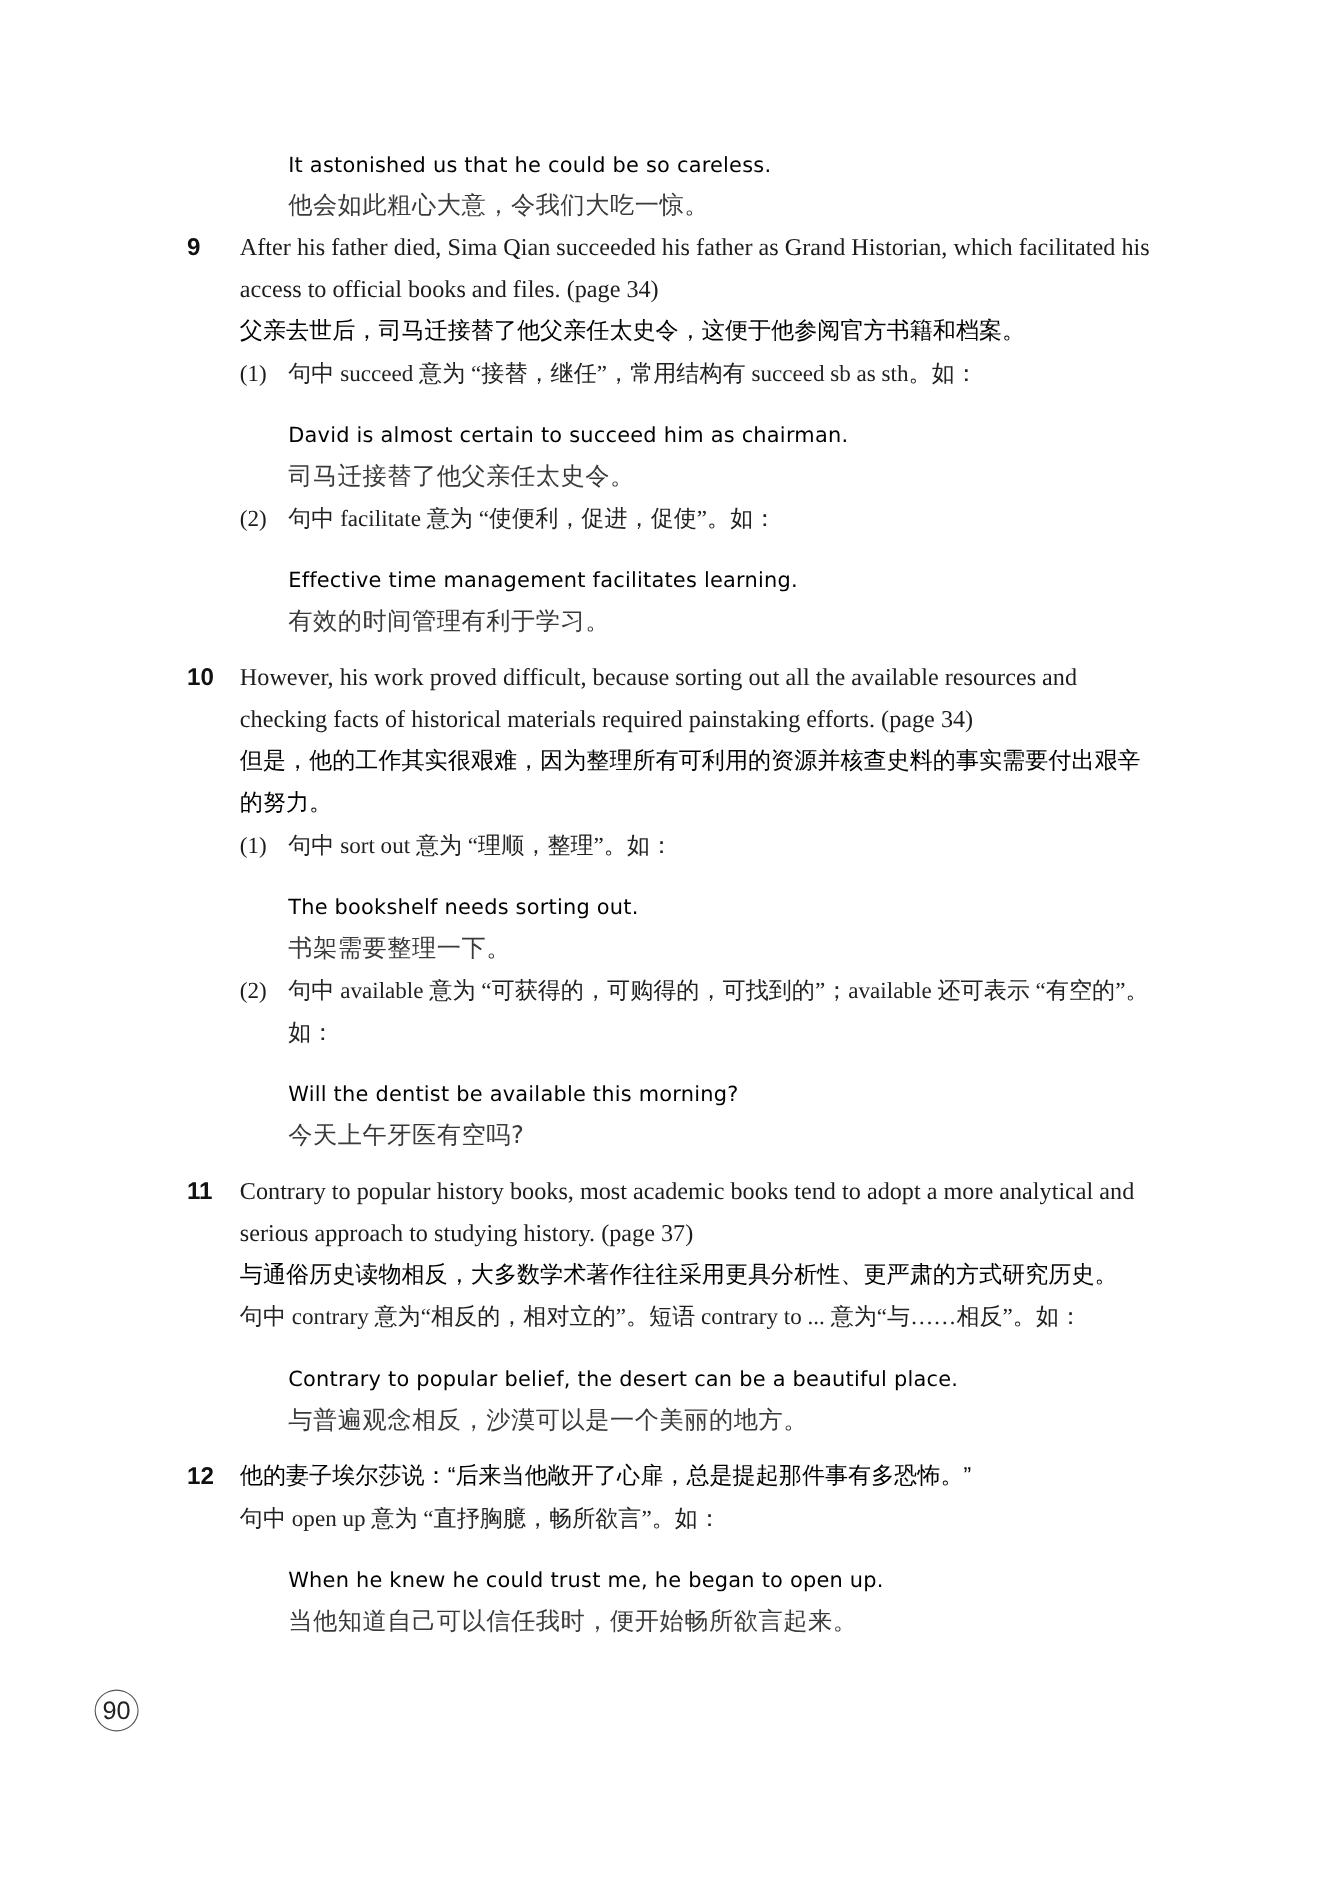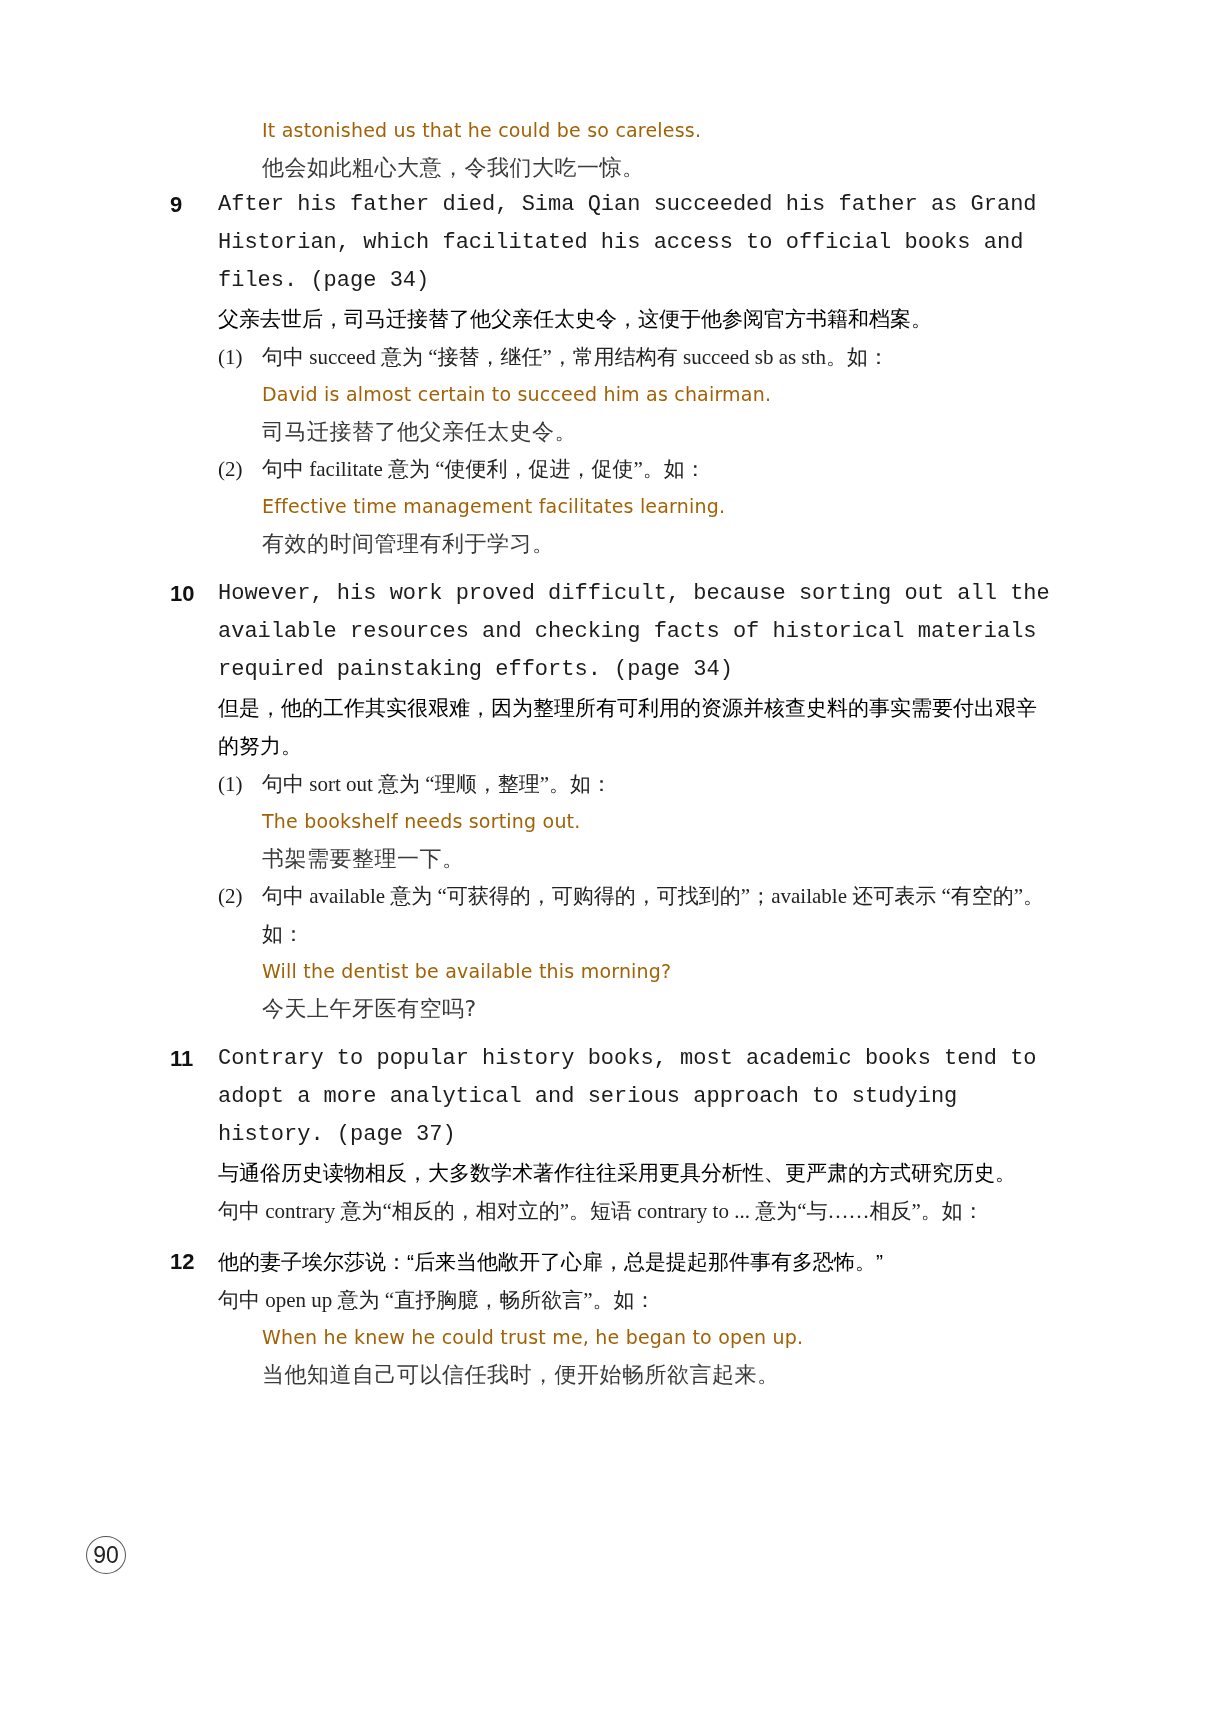--- a/index.html
+++ b/index.html
@@ -20,21 +20,21 @@
     position: absolute;
     left: 170px;
     top: 112px;
     width: 884px;
   }
 
   p { margin: 0; }
 
   
   .en {
-    font-family: Liberation Mono, monospace;
+    font-family: Liberation Serif, serif;
     font-size: 22px;
     line-height: 38px;
     color: #1c1c1c;
   }
 
   
   .zh {
     font-family: "Liberation Sans", "DejaVu Sans", sans-serif;
     font-size: 21px;
     line-height: 38px;
@@ -48,21 +48,22 @@
     line-height: 38px;
     color: #222222;
   }
 
   
   .ex-en {
     font-family: "DejaVu Sans", sans-serif;
     font-size: 19px;
     line-height: 37px;
     letter-spacing: 0.2px;
-    color: #a16207;
+    color: #000000;
+    margin-top: 20px;
   }
   .ex-zh {
     font-family: "DejaVu Sans", "Liberation Sans", sans-serif;
     font-size: 22px;
     line-height: 37px;
     letter-spacing: 0.5px;
     color: #3a3a3a;
   }
 
   .intro-example { margin-left: 92px; }
@@ -175,20 +176,24 @@
         </div>
       </div>
     </section>
 
     <section class="item">
       <div class="num">11</div>
       <div class="body">
         <p class="en">Contrary to popular history books, most academic books tend to adopt a more analytical and serious approach to studying history. (page 37)</p>
         <p class="zh">与通俗历史读物相反，大多数学术著作往往采用更具分析性、更严肃的方式研究历史。</p>
         <p class="note">句中 contrary 意为“相反的，相对立的”。短语 contrary to ... 意为“与……相反”。如：</p>
+        <div class="example-indent">
+          <p class="ex-en">Contrary to popular belief, the desert can be a beautiful place.</p>
+          <p class="ex-zh">与普遍观念相反，沙漠可以是一个美丽的地方。</p>
+        </div>
       </div>
     </section>
 
     <section class="item">
       <div class="num">12</div>
       <div class="body">
         <p class="zh">他的妻子埃尔莎说：“后来当他敞开了心扉，总是提起那件事有多恐怖。”</p>
         <p class="note">句中 open up 意为 “直抒胸臆，畅所欲言”。如：</p>
         <div class="example-indent">
           <p class="ex-en">When he knew he could trust me, he began to open up.</p>

